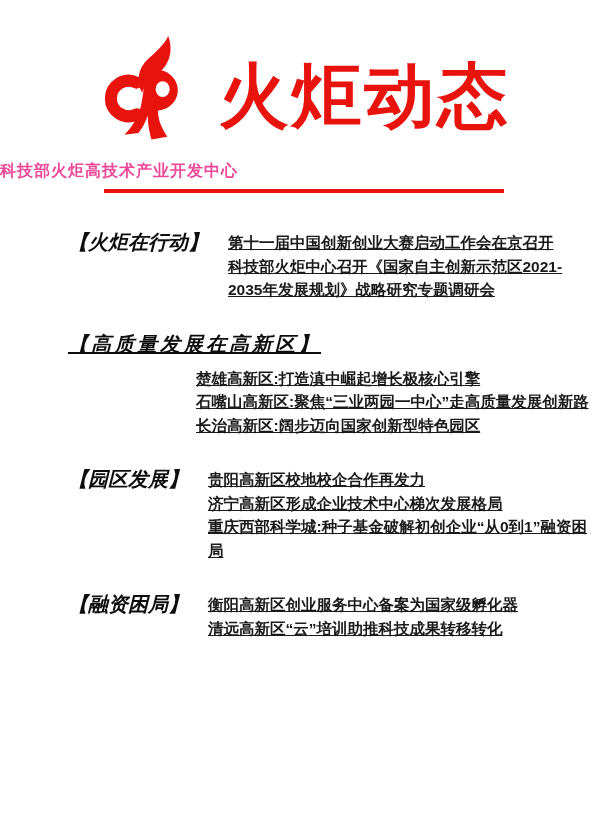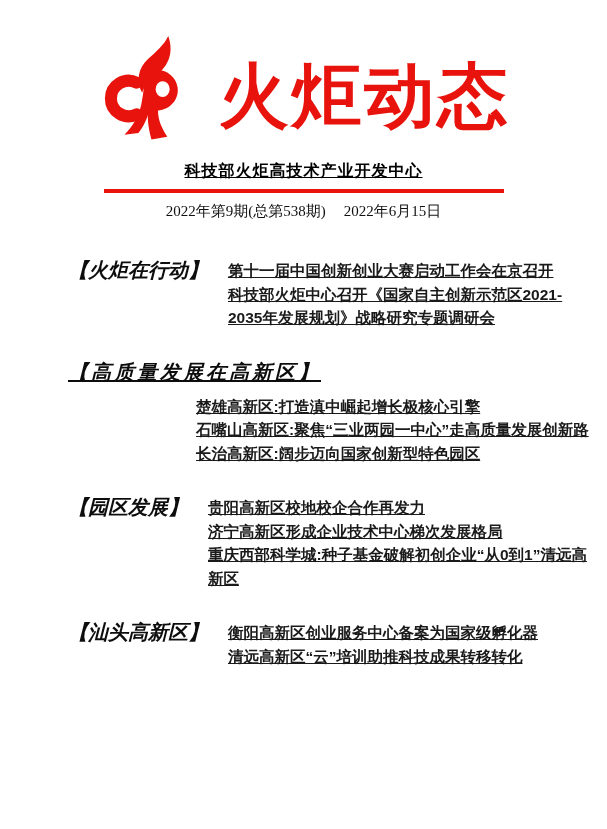--- a/index.html
+++ b/index.html
@@ -31,27 +31,26 @@
     font-family:"DejaVu Sans", sans-serif;
     font-weight:900;
     font-size:70px;
     line-height:1;
     letter-spacing:3px;
     color:var(--accent);
     white-space:nowrap;
   }
   .org {
     margin-top:15px;
-    text-align:center;
+    text-align:left;
     font-family:"Liberation Serif", serif;
     font-weight:bold;
     font-size:16px;
     letter-spacing:1px;
-    color:#000000;
-    text-decoration:underline;
+    color:#ec4899;
   }
   .rule {
     width:400px; height:4px;
     margin:7px auto 0;
     background:var(--accent);
   }
   .issue-line {
     margin-top:9px;
     display:flex;
     justify-content:center;
@@ -113,24 +112,20 @@
         <ellipse cx="70" cy="57" rx="7.5" ry="8.5" fill="#ffffff"></ellipse>
       </svg>
     </span>
     <h1 class="title">火炬动态</h1>
   </header>
 
   <div class="org">科技部火炬高技术产业开发中心</div>
 
   <div class="rule"></div>
 
-  <div class="issue-line">
-    <span>2022年第9期(总第538期)</span>
-    <span>2022年6月15日</span>
-  </div>
 
   <main class="toc">
 
     <section class="sec">
       <div class="sec-label">【火炬在行动】</div>
       <div class="sec-items">
         <div class="item">第十一届中国创新创业大赛启动工作会在京召开</div>
         <div class="item">科技部火炬中心召开《国家自主创新示范区2021-2035年发展规划》战略研究专题调研会</div>
       </div>
     </section>
@@ -142,26 +137,26 @@
         <div class="item">石嘴山高新区:聚焦“三业两园一中心”走高质量发展创新路</div>
         <div class="item">长治高新区:阔步迈向国家创新型特色园区</div>
       </div>
     </section>
 
     <section class="sec">
       <div class="sec-label">【园区发展】</div>
       <div class="sec-items">
         <div class="item">贵阳高新区校地校企合作再发力</div>
         <div class="item">济宁高新区形成企业技术中心梯次发展格局</div>
-        <div class="item">重庆西部科学城:种子基金破解初创企业“从0到1”清远高新区</div>
+        <div class="item">重庆西部科学城:种子基金破解初创企业“从0到1”融资困局</div>
       </div>
     </section>
 
     <section class="sec">
-      <div class="sec-label">【汕头高新区】</div>
+      <div class="sec-label">【融资困局】</div>
       <div class="sec-items">
         <div class="item">衡阳高新区创业服务中心备案为国家级孵化器</div>
         <div class="item">清远高新区“云”培训助推科技成果转移转化</div>
       </div>
     </section>
 
   </main>
 </div>
 
 </body></html>

